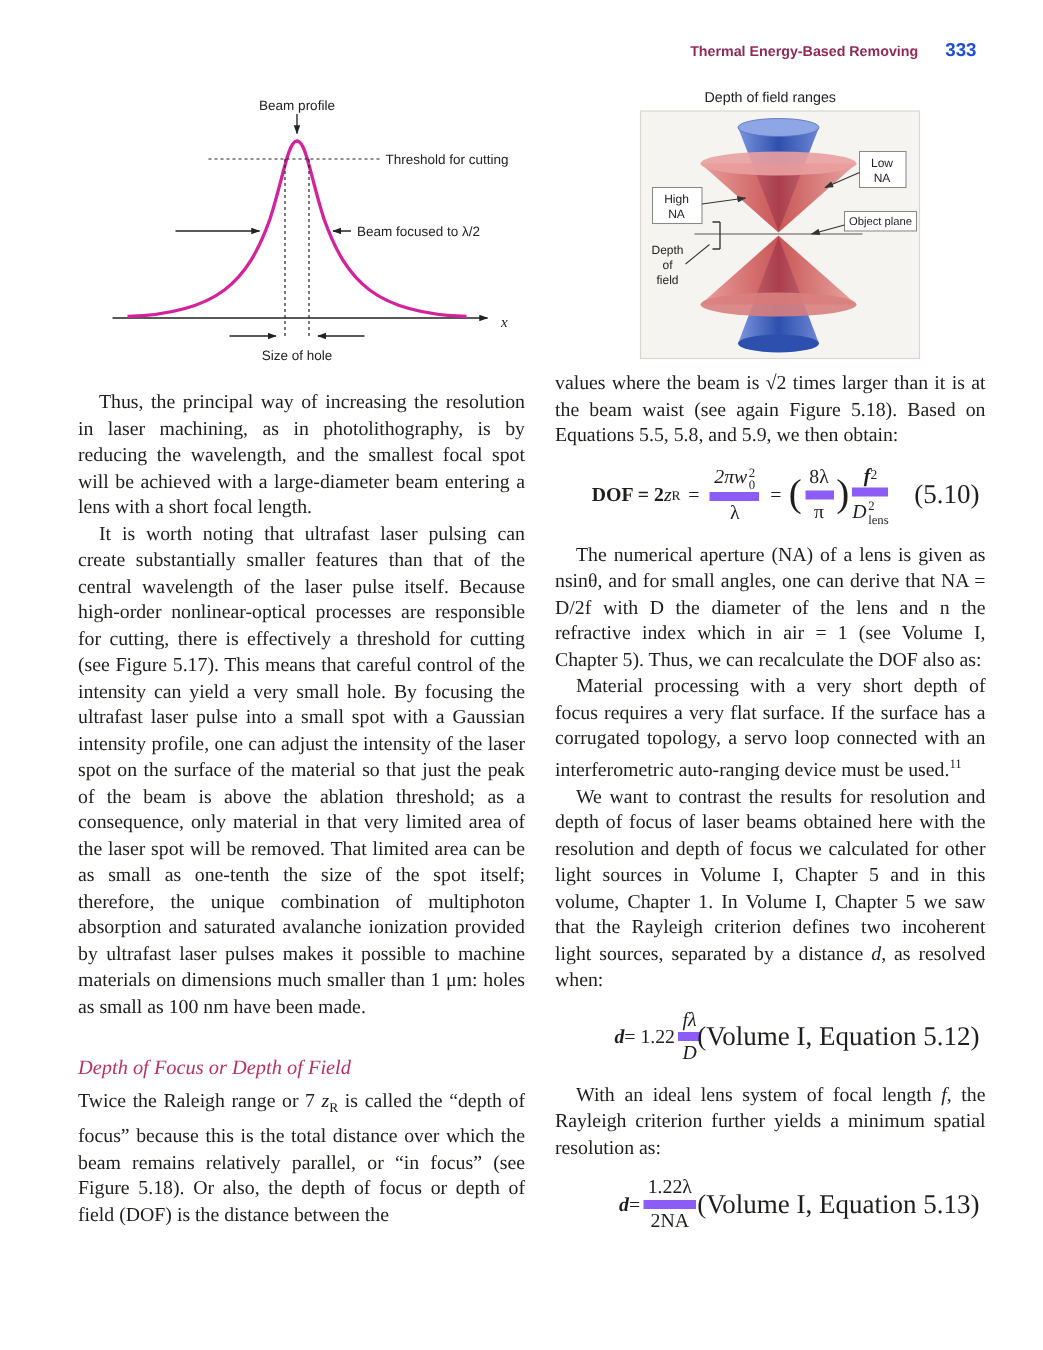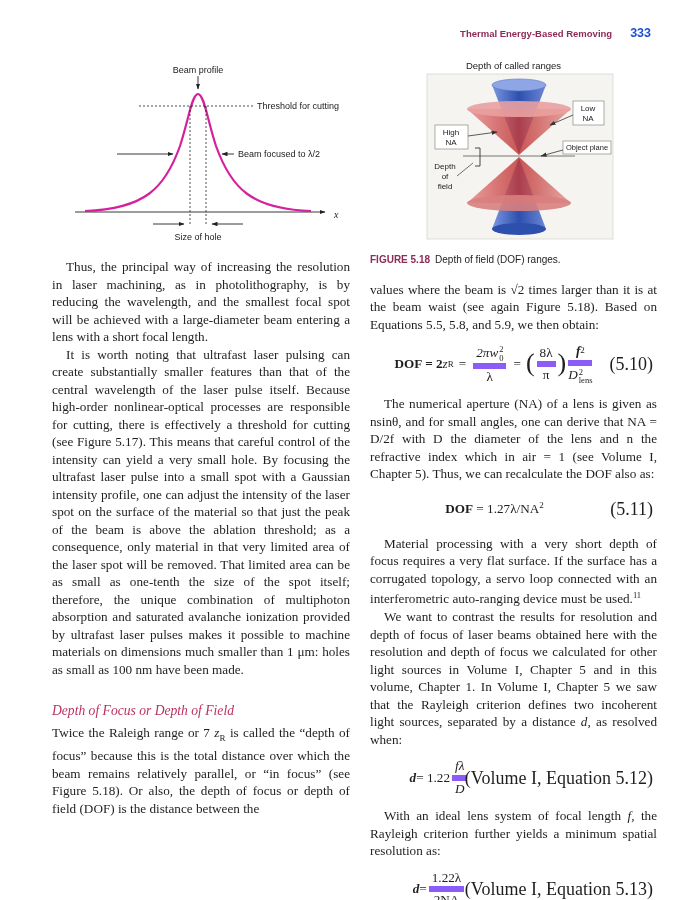--- a/index.html
+++ b/index.html
@@ -96,21 +96,21 @@
       <p class="body indent">It is worth noting that ultrafast laser pulsing can create substantially smaller features than that of the central wavelength of the laser pulse itself. Because high-order nonlinear-optical processes are responsible for cutting, there is effectively a threshold for cutting (see Figure 5.17). This means that careful control of the intensity can yield a very small hole. By focusing the ultrafast laser pulse into a small spot with a Gaussian intensity profile, one can adjust the intensity of the laser spot on the surface of the material so that just the peak of the beam is above the ablation threshold; as a consequence, only material in that very limited area of the laser spot will be removed. That limited area can be as small as one-tenth the size of the spot itself; therefore, the unique combination of multiphoton absorption and saturated avalanche ionization provided by ultrafast laser pulses makes it possible to machine materials on dimensions much smaller than 1 μm: holes as small as 100 nm have been made.</p>
 
       <h3 class="subheading">Depth of Focus or Depth of Field</h3>
 
       <p class="body"><span>Twice the Raleigh range or 7 </span><span class="var">z</span><sub class="sb">R</sub><span> is called the “depth of focus” because this is the total distance over which the beam remains relatively parallel, or “in focus” (see Figure 5.18). Or also, the depth of focus or depth of field (DOF) is the distance between the</span></p>
     </div>
 
     <div class="col-right">
 
       <figure class="fig">
-        <div class="fig-title">Depth of called ranges</div>
+        <div class="fig-title">Depth of field ranges</div>
         <svg width="202" height="168" viewBox="0 0 202 168">
           <defs>
             <linearGradient id="bluegrad" x1="0" y1="0" x2="1" y2="0">
               <stop offset="0" stop-color="#7c97e0"></stop>
               <stop offset="0.5" stop-color="#2d4fae"></stop>
               <stop offset="1" stop-color="#6d87d4"></stop>
             </linearGradient>
             <linearGradient id="redgrad" x1="0" y1="0" x2="1" y2="0">
               <stop offset="0" stop-color="#e89090"></stop>
               <stop offset="0.5" stop-color="#c13b3b"></stop>
@@ -149,23 +149,20 @@
           <rect x="150" y="68" width="48" height="13" fill="#fff" stroke="#8a8a85" stroke-width="0.7"></rect>
           <text class="small75" x="174" y="77" text-anchor="middle">Object plane</text>
           <line x1="150" y1="77" x2="128" y2="83" stroke="#333" stroke-width="0.8" marker-end="url(#arr2)"></line>
 
           <text class="small8" x="32" y="96" text-anchor="middle">Depth</text>
           <text class="small8" x="32" y="106" text-anchor="middle">of</text>
           <text class="small8" x="32" y="116" text-anchor="middle">field</text>
           <path d="M62,75 h5 M67,75 v18 M62,93 h5" stroke="#333" stroke-width="0.9" fill="none"></path>
           <line x1="44" y1="103" x2="60" y2="90" stroke="#333" stroke-width="0.7"></line>
         </svg>
-        <figcaption class="caption">
-          <span class="cap-label">FIGURE 5.18</span><span>Depth of field (DOF) ranges.</span>
-        </figcaption>
       </figure>
 
       <p class="body">values where the beam is √2 times larger than it is at the beam waist (see again Figure 5.18). Based on Equations 5.5, 5.8, and 5.9, we then obtain:</p>
 
       <div class="equation">
         <span class="bf">DOF = 2</span>
           <span class="var">z</span>
           <sub class="sb">R</sub>
         <span class="eqsign">=</span>
         <span class="frac">
@@ -196,24 +193,20 @@
                 <span>2</span>
                 <span>lens</span>
               </span>
             </span>
         </span>
         <span class="eqnum">(5.10)</span>
       </div>
 
       <p class="body indent">The numerical aperture (NA) of a lens is given as nsinθ, and for small angles, one can derive that NA = D/2f with D the diameter of the lens and n the refractive index which in air = 1 (see Volume I, Chapter 5). Thus, we can recalculate the DOF also as:</p>
 
-      <div class="equation">
-        <span><span class="bf">DOF</span><span> = 1.27λ/NA</span><sup class="sp">2</sup></span>
-        <span class="eqnum">(5.11)</span>
-      </div>
 
       <p class="body indent"><span>Material processing with a very short depth of focus requires a very flat surface. If the surface has a corrugated topology, a servo loop connected with an interferometric auto-ranging device must be used.</span><sup class="fn">11</sup></p>
 
       <p class="body indent"><span>We want to contrast the results for resolution and depth of focus of laser beams obtained here with the resolution and depth of focus we calculated for other light sources in Volume I, Chapter 5 and in this volume, Chapter 1. In Volume I, Chapter 5 we saw that the Rayleigh criterion defines two incoherent light sources, separated by a distance </span><span class="var">d</span><span>, as resolved when:</span></p>
 
       <div class="equation eq-labeled">
         <span class="bf var">d</span>
         <span> = 1.22</span>
         <span class="frac">
           <span class="num var">fλ</span>

